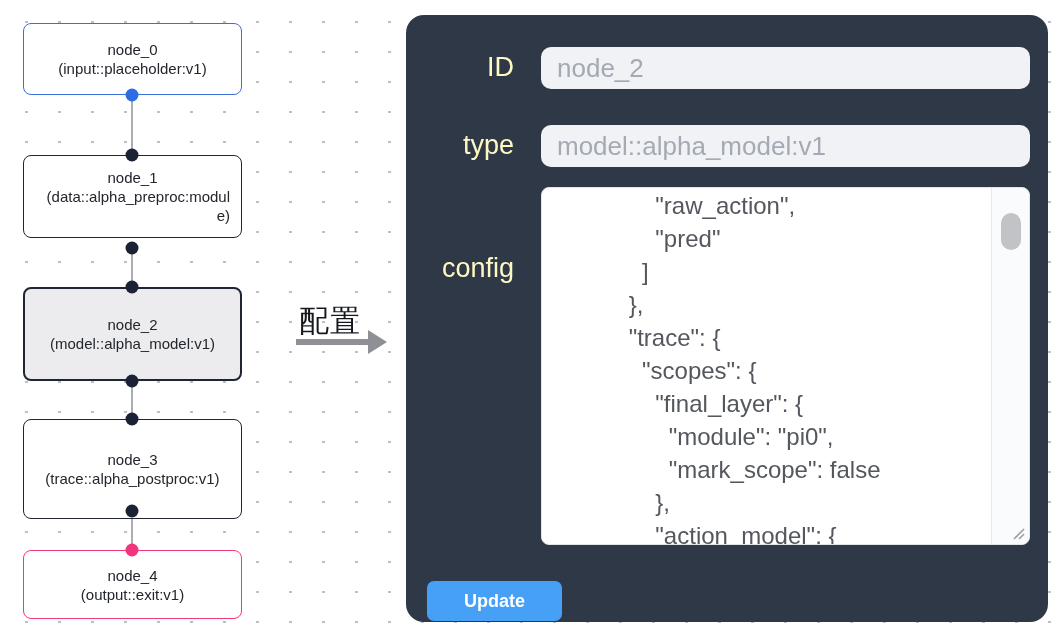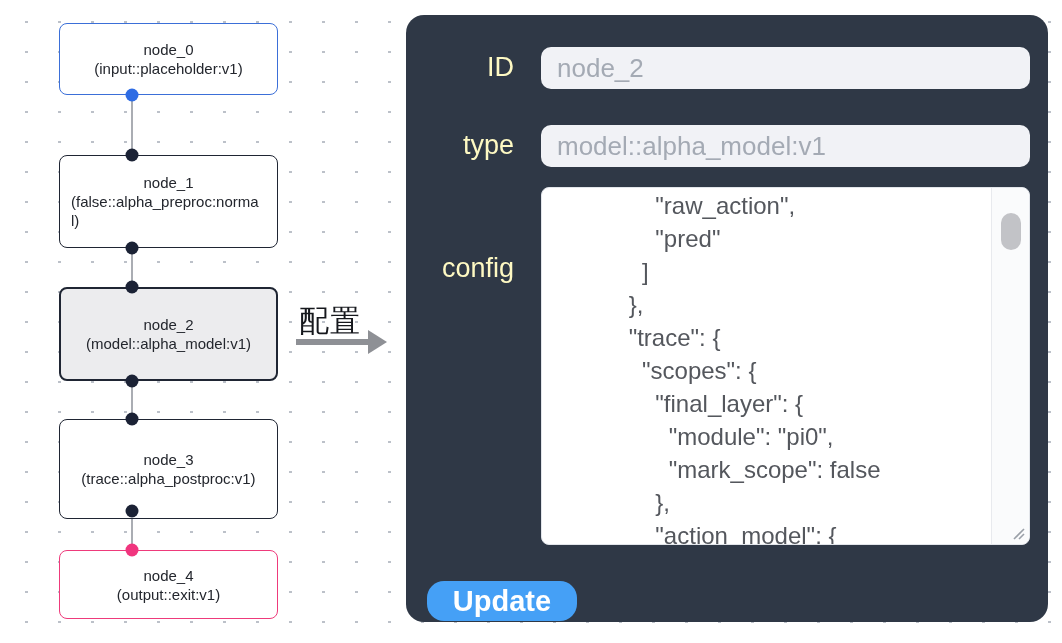--- a/index.html
+++ b/index.html
@@ -8,22 +8,22 @@
     position:relative; width:1062px; height:643px; overflow:hidden;
     background-color:#ffffff;
     background-image:radial-gradient(circle, #bcc1c9 1.2px, transparent 1.4px);
     background-size:33px 30px; background-position:10px 7px;
   }
   
   .node {
     position:absolute; left:23px; width:219px;
     background:#ffffff; border:1.6px solid #1f2533; border-radius:8px;
     display:flex; flex-direction:column; align-items:center; justify-content:center;
-    text-align:left; color:#23262d; font-size:15px; line-height:19px;
-    padding:8px 11px; cursor:pointer;margin-left:36px;
+    text-align:right; color:#23262d; font-size:15px; line-height:19px;
+    padding:8px 11px; cursor:pointer;
   }
   .node .sub { word-break:break-all; }
   .node.input  { border-color:#3b6fd8; }
   .node.selected { background:#ececee; border-width:2.4px; }
   .node.output { border-color:#ee3a7b; }
   .edge { position:absolute; left:131px; width:2px; background:#aaadb3; }
   .port {
     position:absolute; width:13px; height:13px; border-radius:50%;
     background:#1b2235; transform:translate(-50%,-50%); left:132px;
   }
@@ -63,44 +63,44 @@
     position:absolute; top:0; right:0; width:38px; height:100%;
     background:#fafbfc; border-left:1px solid #e8eaee;
     border-radius:0 8px 8px 0;
   }
   .scroll-thumb {
     position:absolute; left:9px; top:25px; width:20px; height:37px;
     background:#c2c3c7; border-radius:10px; cursor:pointer;
   }
   .resize-grip { position:absolute; right:3px; bottom:3px; cursor:nwse-resize; }
   .update-btn {
-    position:absolute; left:21px; top:566px; width:150px; height:40px;
-    background:#45a0f6; border:none; border-radius:17px;
-    color:#ffffff; font-size:29px; font-weight:600; cursor:pointer;
+    position:absolute; left:21px; top:566px; width:135px; height:40px;
+    background:#45a0f6; border:none; border-radius:7px;
+    color:#ffffff; font-size:18px; font-weight:600; cursor:pointer;
     font-family:"Liberation Sans", sans-serif;
     display:flex; align-items:center; justify-content:center;
   }
 </style>
 </head>
 <body>
 
 <div class="stage">
 
   <div class="edge" style="top:95px;height:60px;"></div>
   <div class="edge" style="top:248px;height:40px;"></div>
   <div class="edge" style="top:378px;height:42px;"></div>
   <div class="edge" style="top:511px;height:40px;"></div>
 
   <div class="node input" style="top:23px;height:72px;">
     <div>node_0</div>
     <div class="sub">(input::placeholder:v1)</div>
   </div>
-  <div class="node" style="top:155px;height:93px;">
+  <div class="node" style="top:155px;height:83px;">
     <div>node_1</div>
-    <div class="sub">(false::alpha_preproc:normal)</div>
+    <div class="sub">(data::alpha_preproc:module)</div>
   </div>
   <div class="node selected" style="top:287px;height:94px;">
     <div>node_2</div>
     <div class="sub">(model::alpha_model:v1)</div>
   </div>
   <div class="node" style="top:419px;height:100px;">
     <div>node_3</div>
     <div class="sub">(trace::alpha_postproc:v1)</div>
   </div>
   <div class="node output" style="top:550px;height:69px;">

